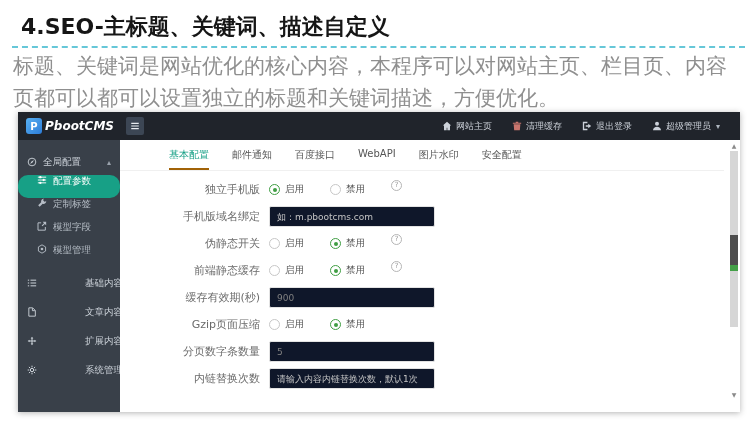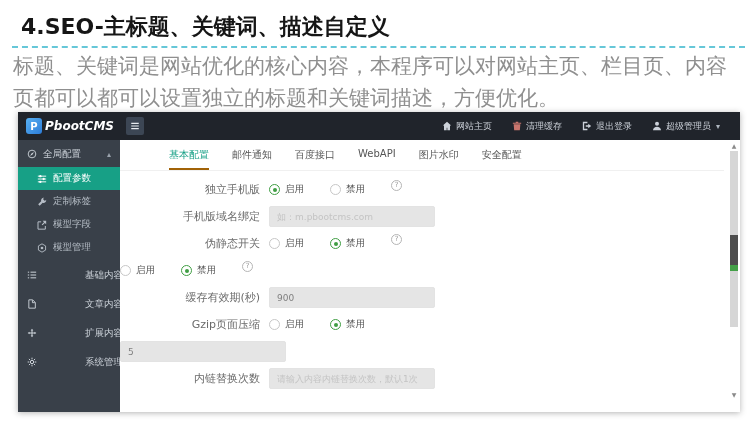--- a/index.html
+++ b/index.html
@@ -49,31 +49,31 @@
   .nav-item{
     display:flex;align-items:center;gap:4px;padding:0 10px;
     font-size:9px;color:#ccd1d9;text-decoration:none;white-space:nowrap;cursor:pointer;
   }
   .nicon{display:inline-flex;}
   .nicon svg{width:10px;height:10px;fill:currentColor;display:block;}
   .ncaret{font-size:8px;margin-left:1px;color:#aeb6bf;}
   
   .sidebar{
     position:absolute;left:0;top:28px;width:102px;bottom:0;
-    background:#394049;padding-top:1px;box-sizing:border-box;
+    background:#394049;padding-top:9px;box-sizing:border-box;
   }
   .side-group{
     height:26px;display:flex;align-items:center;padding:0 9px;
     color:#cdd3da;font-size:9.5px;cursor:pointer;white-space:nowrap;
   }
   .side-group.gap{margin-top:3px;gap:42px;}
   .side-group .scaret{margin-left:auto;font-size:8px;color:#9aa2ac;}
   .side-sub{
-    height:23px;display:flex;align-items:center;padding:0 9px 0 19px;
-    color:#b6bdc6;font-size:9.5px;cursor:pointer;white-space:nowrap;
+    height:23px;display:flex;padding:0 9px 0 19px;
+    color:#b6bdc6;font-size:9.5px;cursor:pointer;white-space:nowrap;border-radius:10px;
   }
   .side-sub.active{background:#17a086;color:#ffffff;}
   .sicon{width:10px;height:10px;margin-right:6px;display:inline-flex;flex:none;}
   .sicon svg{width:10px;height:10px;fill:currentColor;display:block;}
   
   .content{
     position:absolute;left:102px;top:28px;right:0;bottom:0;
     background:#fff;overflow:hidden;
   }
   .tabs{
@@ -104,21 +104,21 @@
   }
   .rtext{margin-left:5px;font-size:9.5px;color:#555;}
   .help{
     width:11px;height:11px;border:1px solid #b5b5b5;border-radius:50%;
     color:#999;font-size:7px;line-height:1;display:inline-flex;align-items:center;
     justify-content:center;box-sizing:border-box;transform:translateY(-4px);cursor:pointer;
   }
   .finput{
     width:166px;height:21px;border:1px solid #e3e3e3;border-radius:2px;
     padding:0 7px;font-size:9px;color:#808080;font-family:inherit;
-    box-sizing:border-box;outline:none;background:#e5e5e5;
+    box-sizing:border-box;outline:none;background:#0f172a;
   }
   .finput::placeholder{color:#c4c4c4;}
   
   .scrollbar{position:absolute;top:2px;right:1px;bottom:2px;width:10px;}
   .sb-up,.sb-down{
     position:absolute;left:0;width:10px;text-align:center;
     font-size:6px;color:#8a8a8a;cursor:pointer;line-height:1;
   }
   .sb-up{top:1px;}
   .sb-down{bottom:12px;}
@@ -340,20 +340,21 @@
 
   <label class="ropt sel">
     <span class="rdot"></span>
     <span class="rtext">禁用</span>
   </label>
 <span class="help">?</span>
           </span>
   </div>
 
   <div class="frow">
+    <span class="flabel">前端静态缓存</span>
     <span class="fctrl">
   <label class="ropt">
     <span class="rdot"></span>
     <span class="rtext">启用</span>
   </label>
 
   <label class="ropt sel">
     <span class="rdot"></span>
     <span class="rtext">禁用</span>
   </label>
@@ -378,20 +379,21 @@
 
   <label class="ropt sel">
     <span class="rdot"></span>
     <span class="rtext">禁用</span>
   </label>
 </span>
   </div>
 
 
   <div class="frow">
+    <span class="flabel">分页数字条数量</span>
     <span class="fctrl">
             <input class="finput" value="5" style="">
           </span>
   </div>
 
   <div class="frow">
     <span class="flabel">内链替换次数</span>
     <span class="fctrl">
             <input class="finput" placeholder="请输入内容内链替换次数，默认1次" style="">
           </span>

